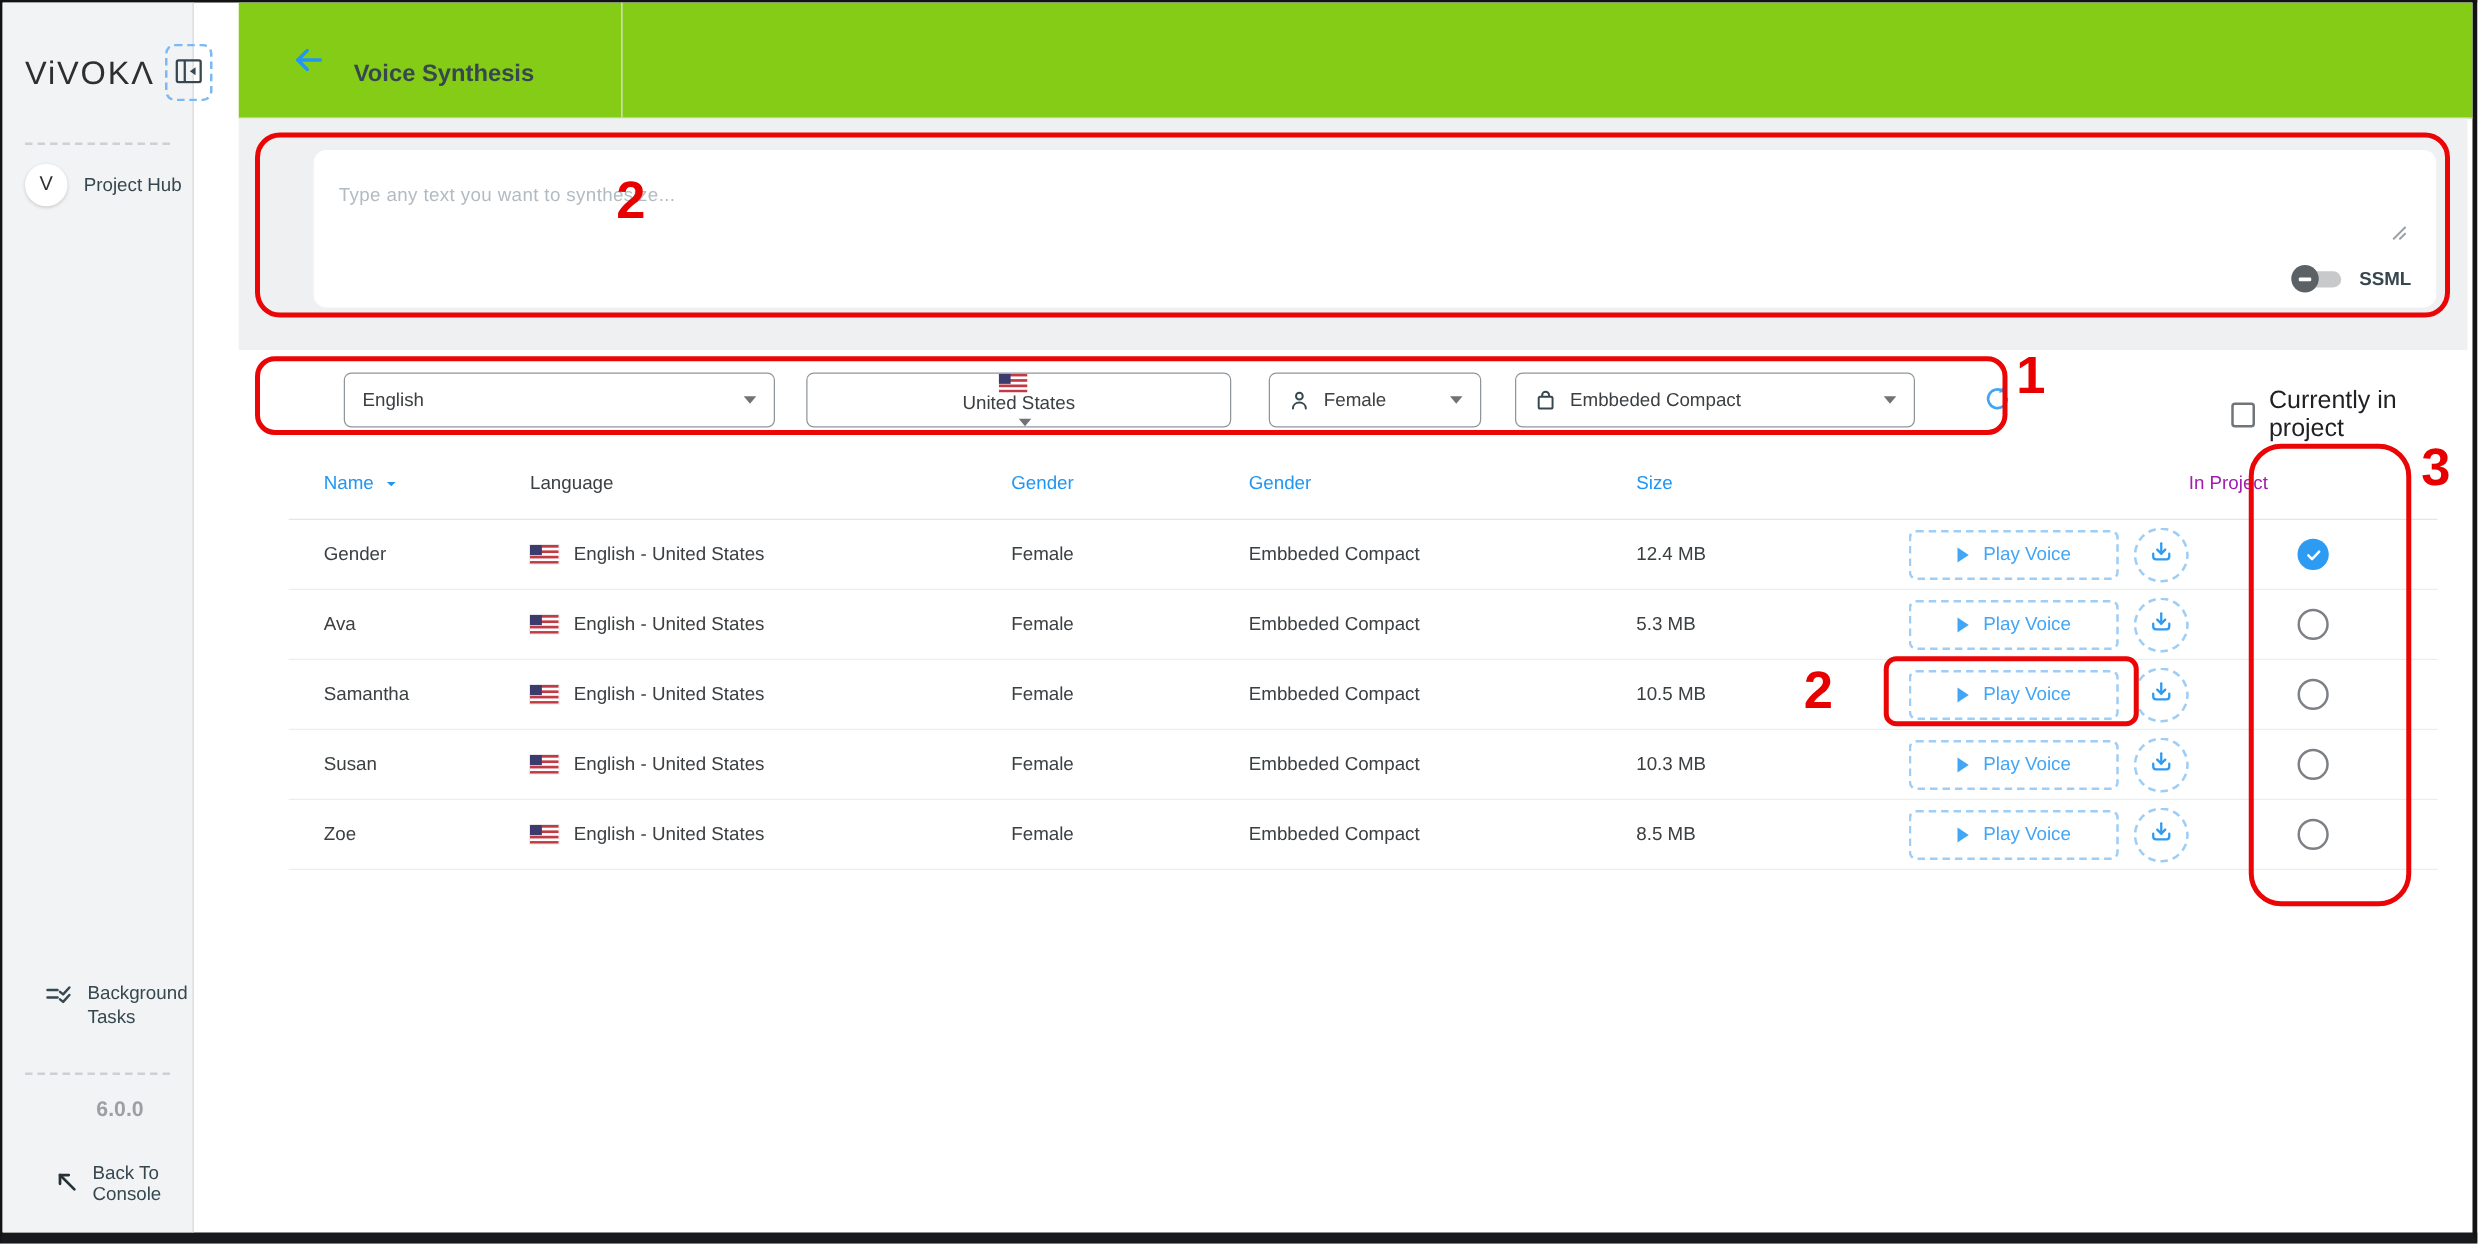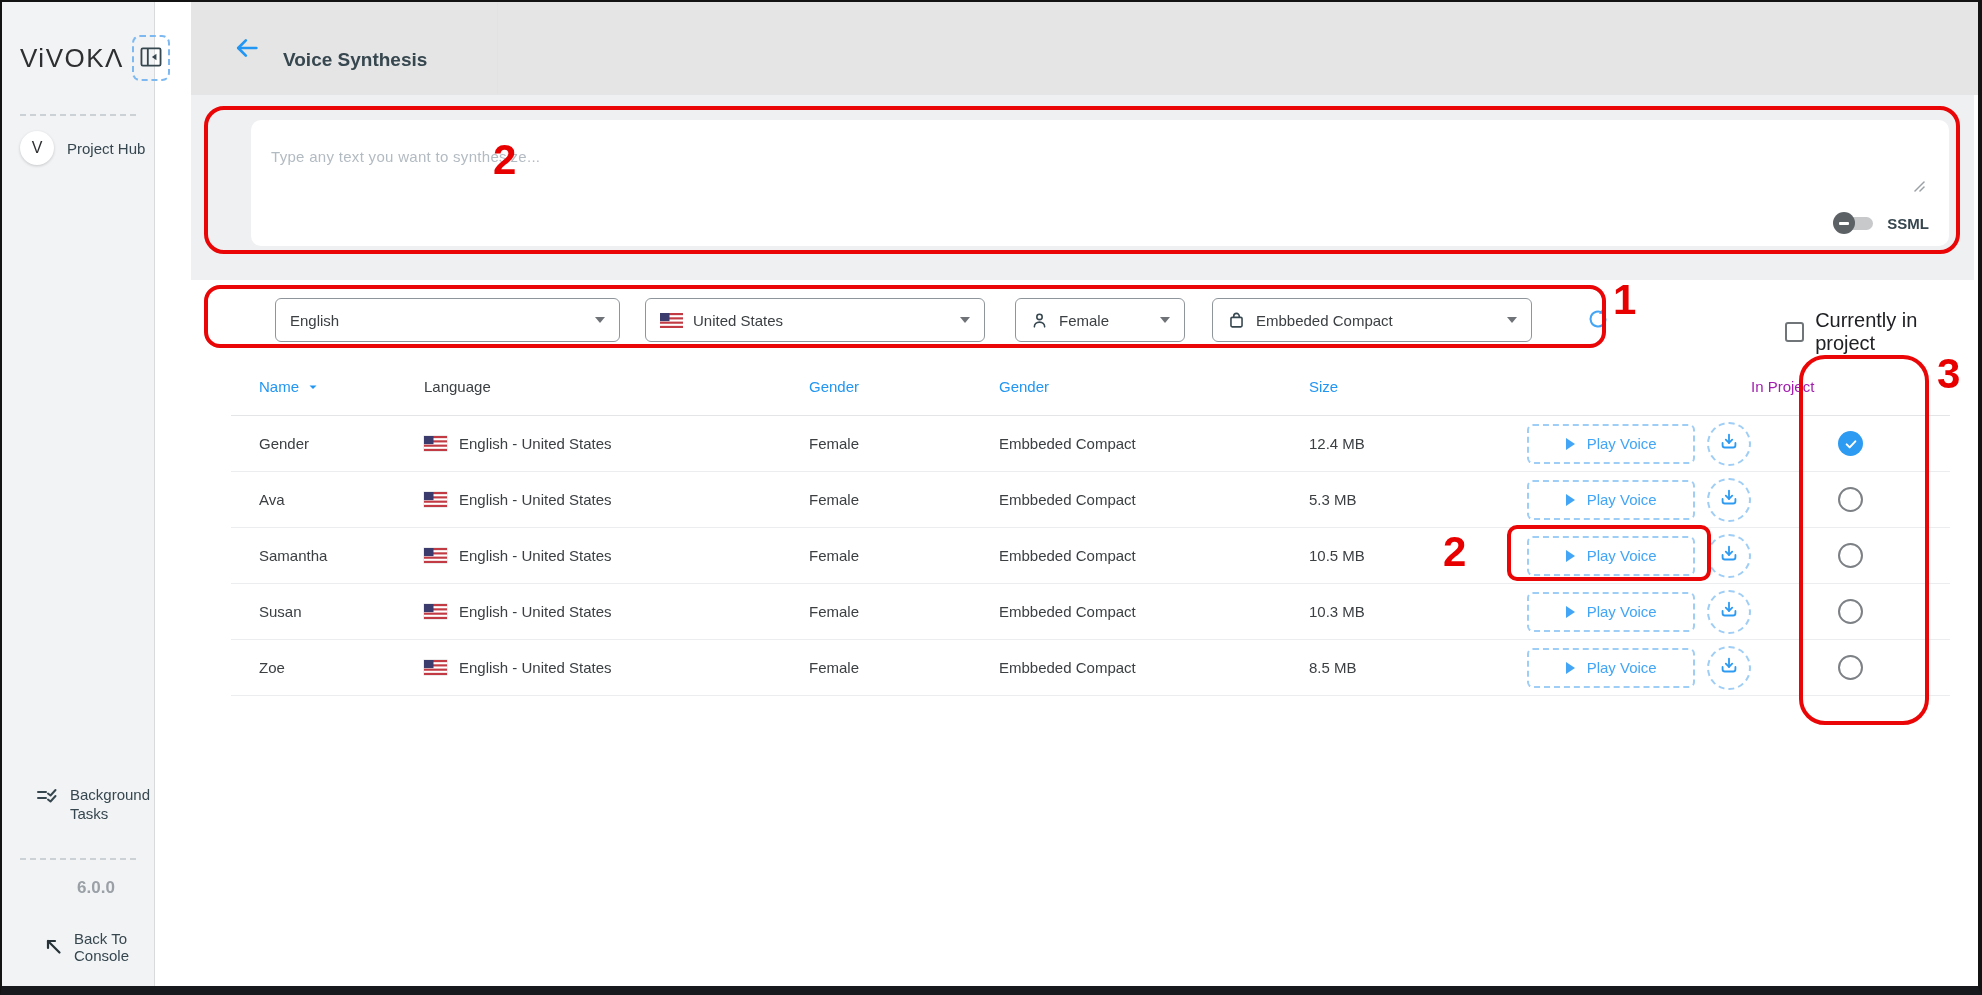--- a/index.html
+++ b/index.html
@@ -40,21 +40,21 @@
   }
   .ph-label { margin-left:13px; }
   .bg-tasks { position:absolute; left:34px; top:783px; width:140px; align-items:flex-start; }
   .bg-tasks .label2 { margin-left:12px; line-height:19px; }
   .dash-div.bottom { top:856px; }
   .version { position:absolute; top:876px; left:0; width:188px; text-align:center; font-size:17px; font-weight:bold; color:#9aa0a6; }
   .back-console { position:absolute; left:42px; top:928px; width:140px; }
   .back-console .label1 { margin-left:12px; }
 
   
-  .topbar { position:absolute; left:189px; top:0; right:0; height:93px; background:#e5e5e5; border-bottom:1px solid #e3e5e6; }
+  .topbar { position:absolute; left:189px; top:0; right:0; height:93px; background:#84cc16; border-bottom:1px solid #e3e5e6; }
   .back-arrow { position:absolute; left:42px; top:32px; width:28px; height:28px; cursor:pointer; background:none; border:none; padding:0; }
   .page-title { position:absolute; left:92px; top:34px; font-size:19px; font-weight:bold; color:#37474f; }
   .topbar .vdiv { position:absolute; left:306px; top:0; bottom:0; width:1px; background:#e0e2e3; }
 
   
   .main { position:absolute; left:189px; top:93px; right:4px; bottom:9px; background:#fff; }
   .band { position:absolute; left:0; right:0; top:0; height:185px; background:#eef0f2; }
   .composer-card { position:absolute; left:60px; top:25px; width:1698px; height:126px; background:#fff; border-radius:10px; }
   .composer-input {
     position:absolute; left:0; top:0; width:100%; height:80px;
@@ -77,21 +77,21 @@
   
   .filters { position:absolute; left:16px; top:203px; height:44px; width:100%; }
   .dd {
     position:absolute; top:0; height:44px; background:#fff;
     border:1px solid #8f969b; border-radius:6px; cursor:pointer;
     display:flex; align-items:center; padding:0 14px; font-size:15px; color:#3c4043;
   }
   .dd .dd-label { flex:1; }
   .dd .caret { width:0; height:0; border-left:5px solid transparent; border-right:5px solid transparent; border-top:6px solid #6f7377; margin-left:10px; }
   .dd-language { left:68px;  width:345px; }
-  .dd-country  { left:438px; width:340px; }
+  .dd-country  { left:438px; width:340px;flex-direction:column; }
   .dd-gender   { left:808px; width:170px; }
   .dd-quality  { left:1005px; width:320px; }
   .dd .lead-ico { margin-right:10px; display:flex; align-items:center; }
   .refresh-btn { position:absolute; left:1369px; top:0; width:44px; height:44px; border:none; background:none; cursor:pointer; display:flex; align-items:center; justify-content:center; padding:0; }
 
   .current-filter { position:absolute; left:1594px; top:214px; display:flex; align-items:center; cursor:pointer; }
   .checkbox { width:20px; height:20px; border:2px solid #70757a; border-radius:3px; background:#fff; }
   .current-filter .cf-label { margin-left:11px; font-size:20px; color:#202124; }
 
   

